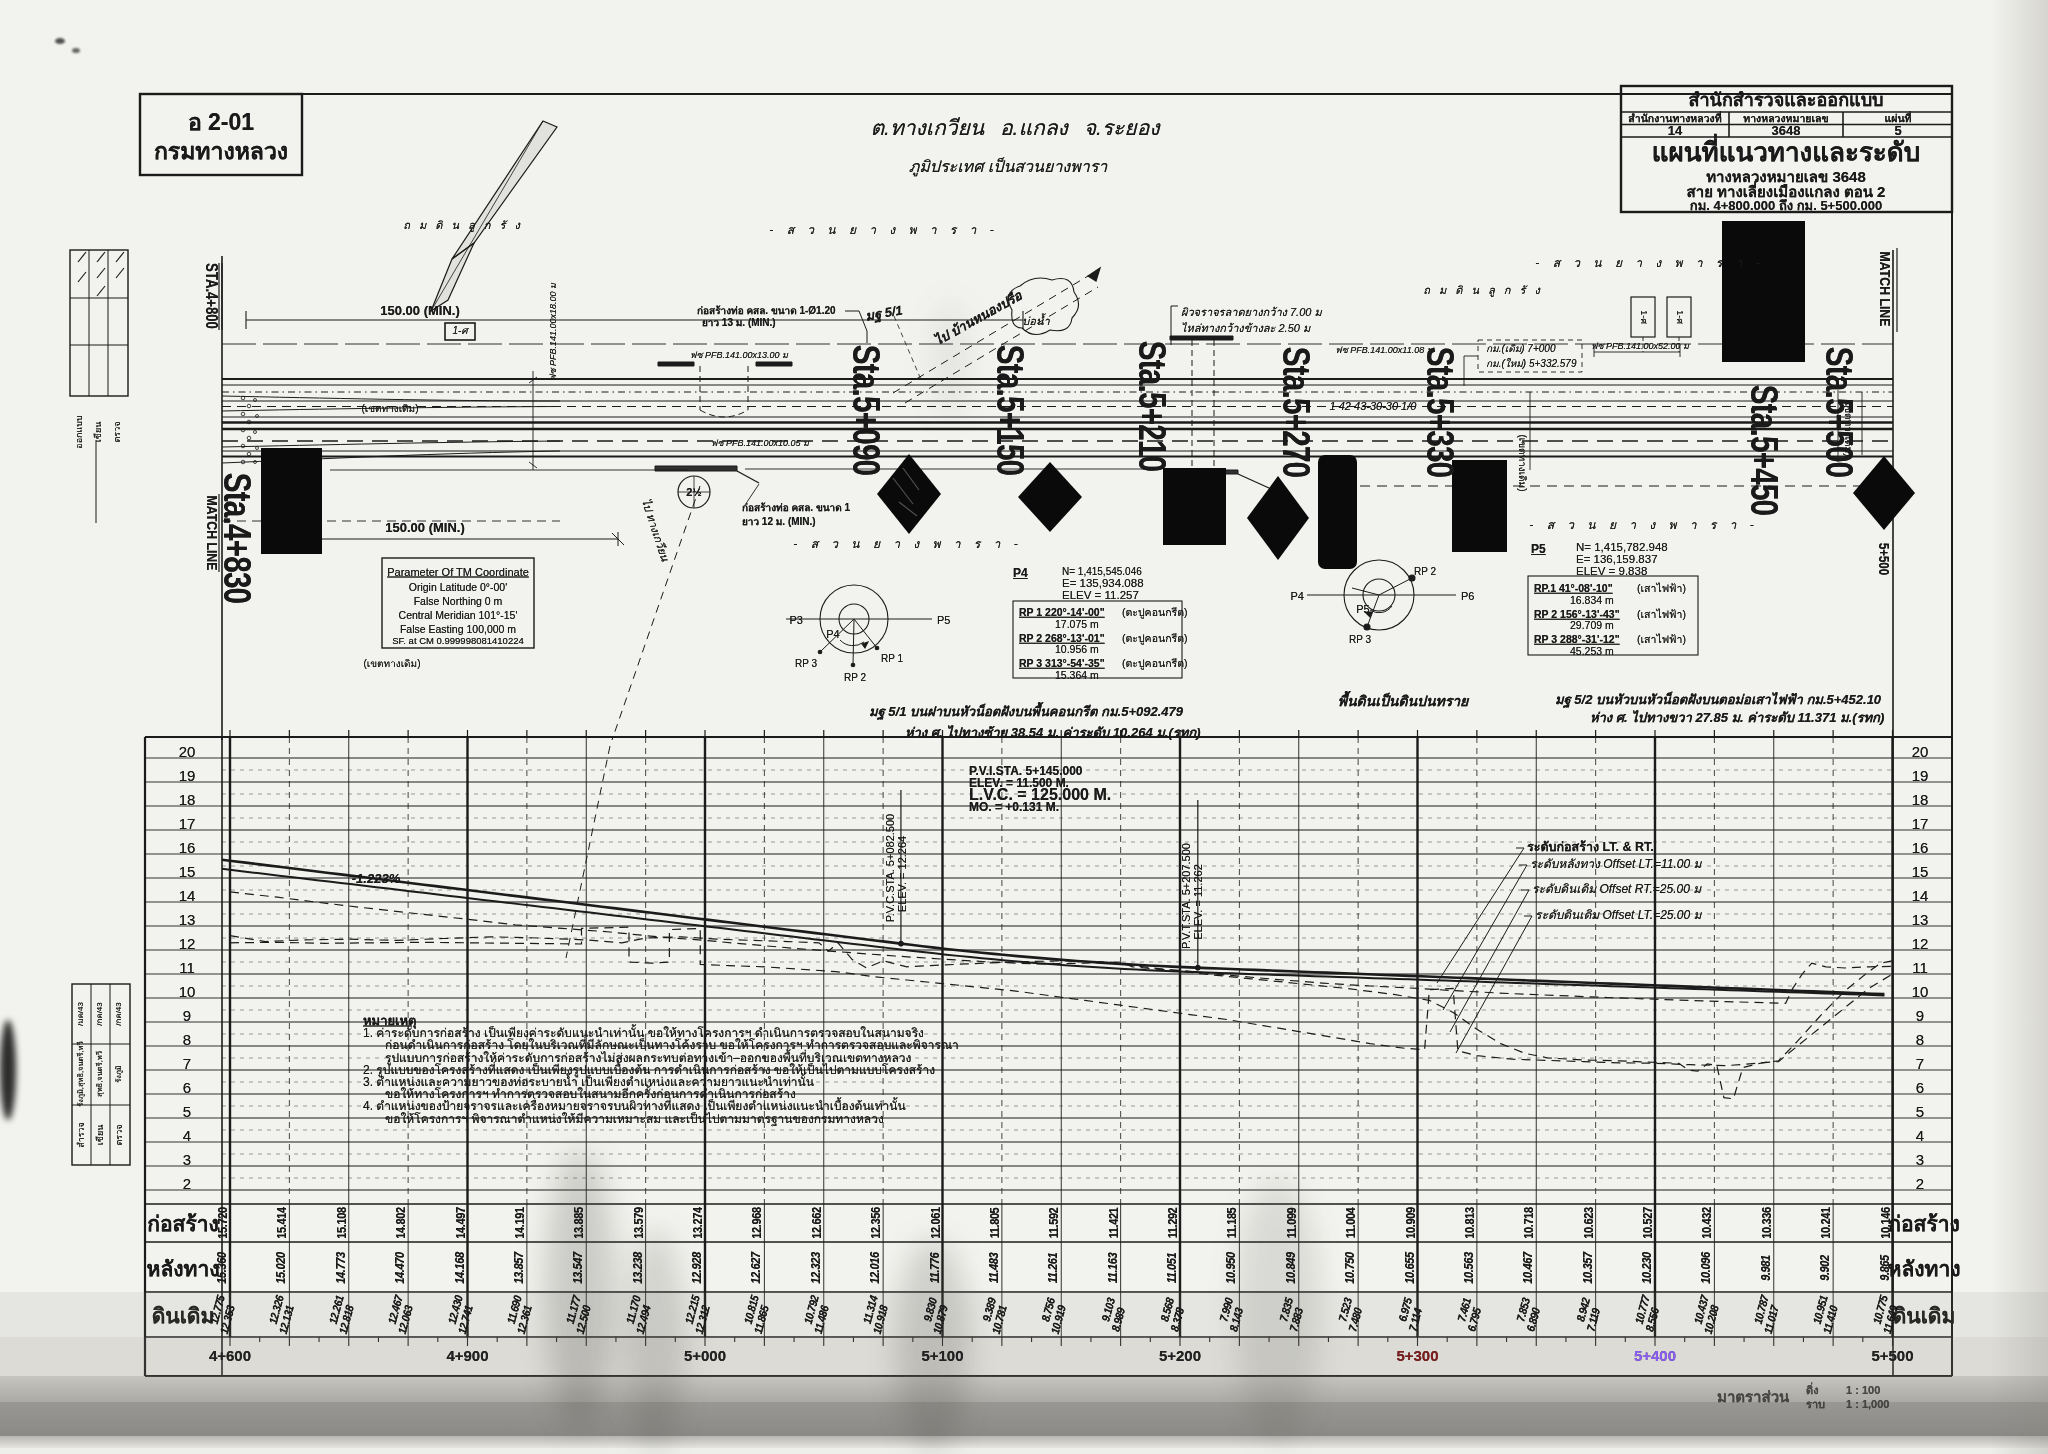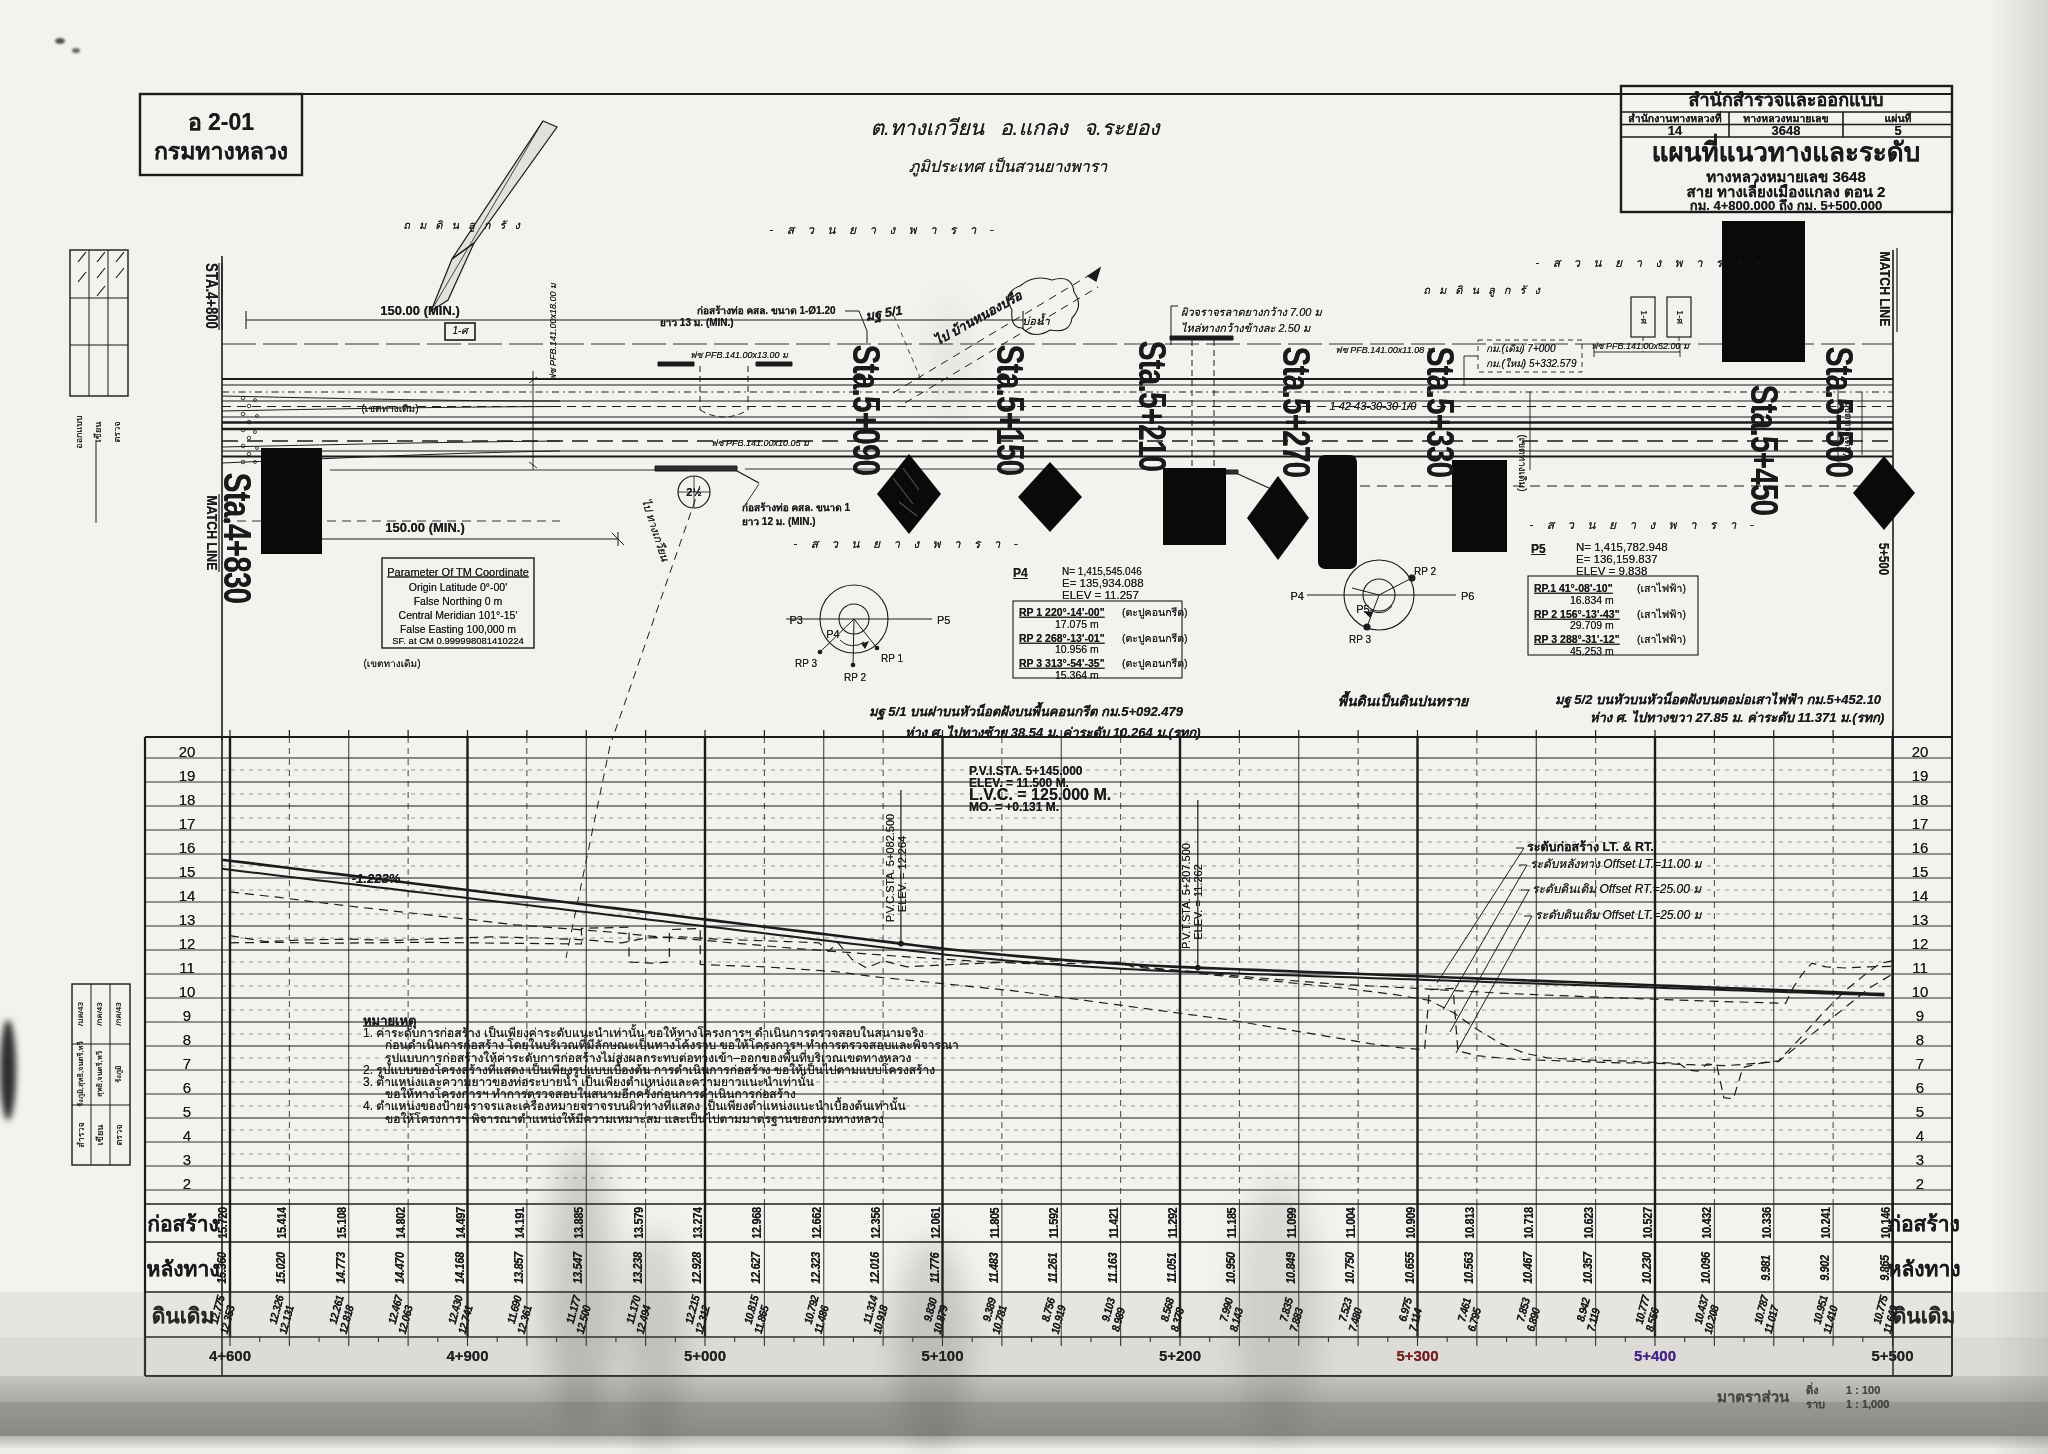--- a/index.html
+++ b/index.html
@@ -514,21 +514,21 @@
     <div class="txt c i" style="left:1644px;top:525px;font-size:12px;letter-spacing:5px;">- ส ว น ย า ง พ า ร า -</div>
     <div class="txt c i" style="left:463px;top:225px;font-size:11px;letter-spacing:3px;">ถ ม ดิ น ลู ก รั ง</div>
     <div class="txt c i" style="left:1483px;top:290px;font-size:11px;letter-spacing:3px;">ถ ม ดิ น ลู ก รั ง</div>
 
     <div class="txt c" style="left:390px;top:409px;font-size:10px;">(เขตทางเดิม)</div>
     <div class="txt c" style="left:392px;top:664px;font-size:10px;">(เขตทางเดิม)</div>
     <div class="txt rot90" style="left:1522px;top:463px;font-size:10px;">(เขตทางเดิม)</div>
     <div class="txt rot90" style="left:1848px;top:428px;font-size:10px;">(เขตทางเดิม)</div>
 
     <div class="txt l b" style="left:697px;top:311px;font-size:10px;">ก่อสร้างท่อ คสล. ขนาด 1-Ø1.20</div>
-    <div class="txt l b" style="left:660px;top:323px;font-size:10px;">ยาว 13 ม. (MIN.)</div>
+    <div class="txt l b" style="left:702px;top:323px;font-size:10px;">ยาว 13 ม. (MIN.)</div>
     <div class="txt l b" style="left:742px;top:508px;font-size:10px;">ก่อสร้างท่อ คสล. ขนาด 1</div>
     <div class="txt l b" style="left:742px;top:522px;font-size:10px;">ยาว 12 ม. (MIN.)</div>
     <div class="txt c b" style="left:694px;top:492px;font-size:11px;">2½</div>
 
     <div class="txt c i" style="left:460px;top:331px;font-size:10px;">1-ศ</div>
     <div class="txt rot90" style="left:1643px;top:317px;font-size:9px;">1-ศ</div>
     <div class="txt rot90" style="left:1679px;top:317px;font-size:9px;">1-ศ</div>
 
     <div class="txt rot-90 i" style="left:553px;top:332px;font-size:9px;">ฟซ PFB.141.00x18.00 ม</div>
     <div class="txt c i" style="left:739px;top:355px;font-size:9px;">ฟซ PFB.141.00x13.00 ม</div>
@@ -786,21 +786,21 @@
     <div class="txt val2" style="left: 1821.12px; top: 1310px;">10.951</div>
     <div class="txt val2" style="left: 1831.12px; top: 1320px;">11.410</div>
     <div class="txt val2" style="left: 1880.5px; top: 1310px;">10.775</div>
     <div class="txt val2" style="left: 1890.5px; top: 1320px;">11.649</div>
     <div class="txt c b" style="left: 230px; top: 1355px; font-size: 15px; color: rgb(34, 34, 34);">4+600</div>
     <div class="txt c b" style="left: 467.5px; top: 1355px; font-size: 15px; color: rgb(34, 34, 34);">4+900</div>
     <div class="txt c b" style="left: 705px; top: 1355px; font-size: 15px; color: rgb(34, 34, 34);">5+000</div>
     <div class="txt c b" style="left: 942.5px; top: 1355px; font-size: 15px; color: rgb(34, 34, 34);">5+100</div>
     <div class="txt c b" style="left: 1180px; top: 1355px; font-size: 15px; color: rgb(34, 34, 34);">5+200</div>
     <div class="txt c b" style="left: 1417.5px; top: 1355px; font-size: 15px; color: #7f1d1d;">5+300</div>
-    <div class="txt c b" style="left: 1655px; top: 1355px; font-size: 15px; color: #4c1d95;">5+400</div>
+    <div class="txt c b" style="left: 1655px; top: 1355px; font-size: 15px; color: #8b5cf6;">5+400</div>
     <div class="txt c b" style="left: 1892.5px; top: 1355px; font-size: 15px; color: rgb(34, 34, 34);">5+500</div>
     <div class="txt sta-big" style="left: 237px; top: 538px;">Sta.4+830</div>
     <div class="txt sta-big" style="left: 866px; top: 410px;">Sta.5+090</div>
     <div class="txt sta-big" style="left: 1010px; top: 410px;">Sta.5+150</div>
     <div class="txt sta-big" style="left: 1152px; top: 406px;">Sta.5+210</div>
     <div class="txt sta-big" style="left: 1296px; top: 412px;">Sta.5+270</div>
     <div class="txt sta-big" style="left: 1440px; top: 412px;">Sta.5+330</div>
     <div class="txt sta-big" style="left: 1764px; top: 450px;">Sta.5+450</div>
     <div class="txt sta-big" style="left: 1839px; top: 412px;">Sta.5+500</div>
     <div class="txt l note" style="left: 363px; top: 1033.2px;">1.  ค่าระดับการก่อสร้าง  เป็นเพียงค่าระดับแนะนำเท่านั้น  ขอให้ทางโครงการฯ  ดำเนินการตรวจสอบในสนามจริง</div>

